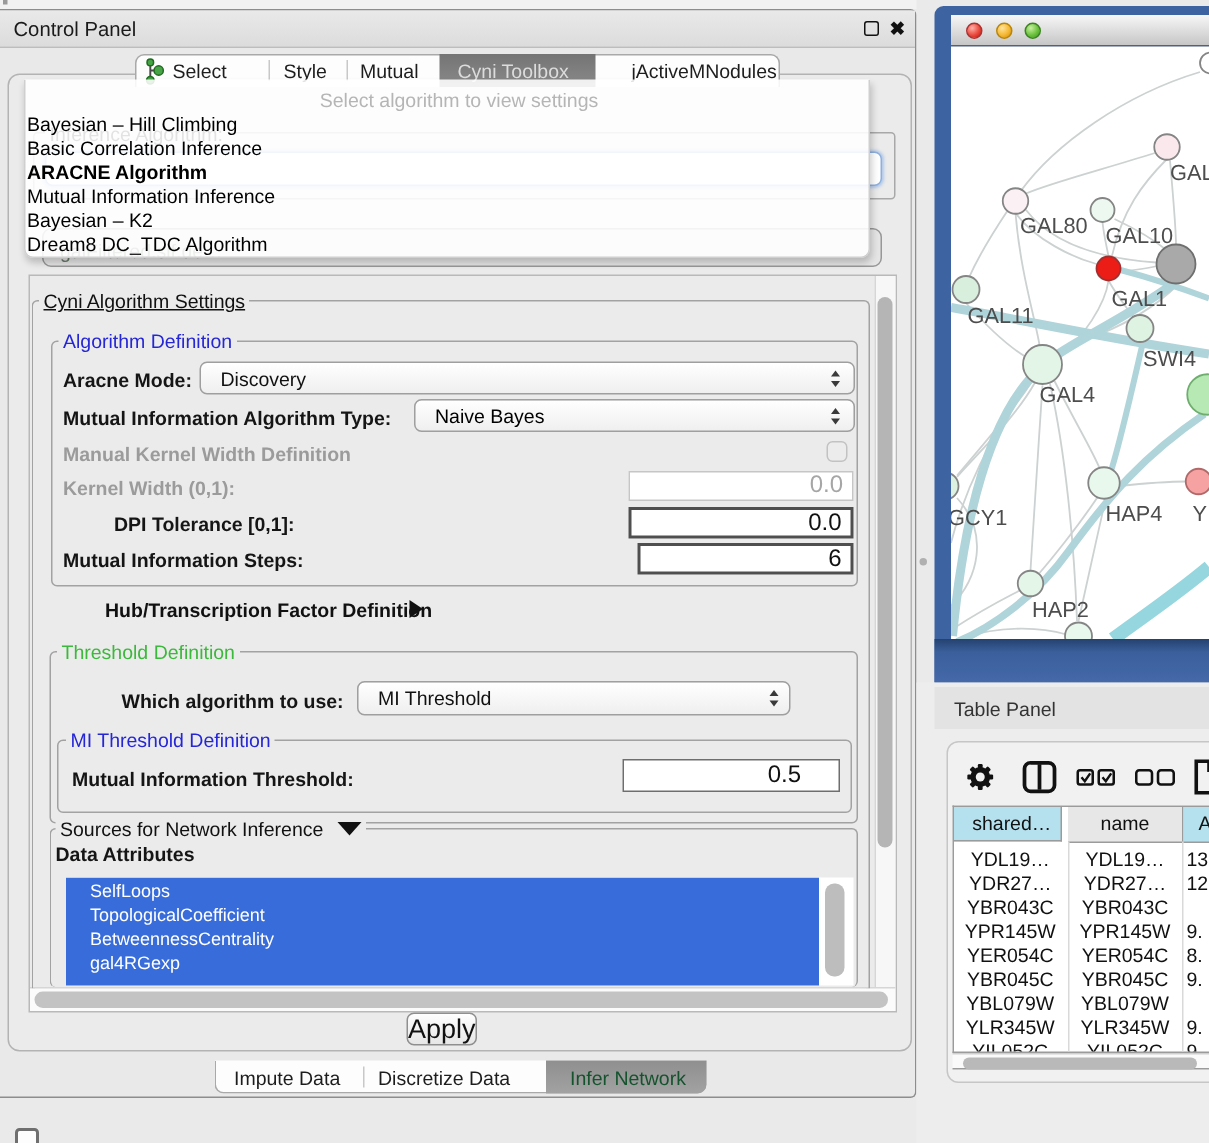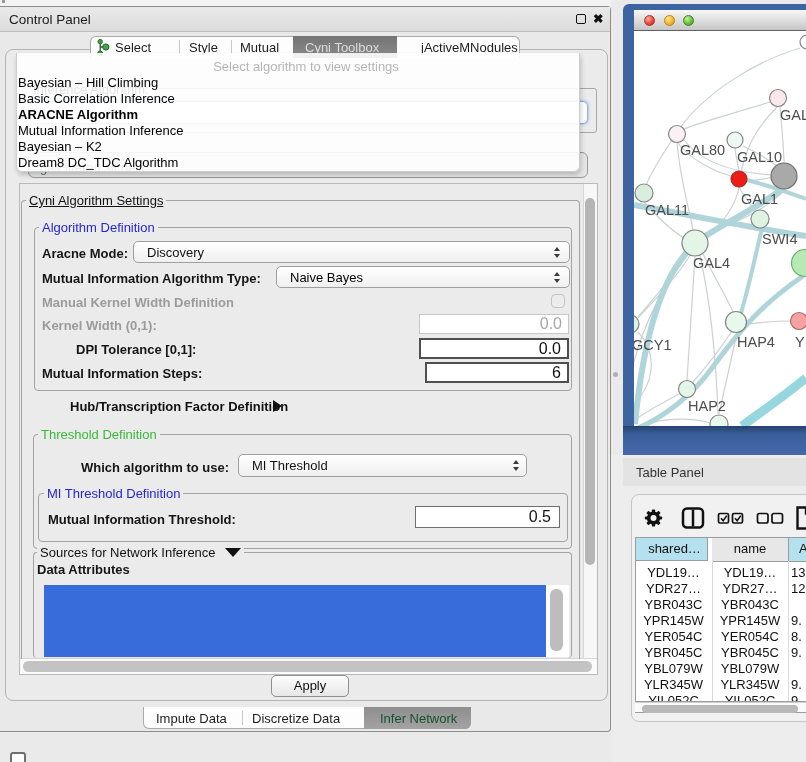--- a/index.html
+++ b/index.html
@@ -108,32 +108,33 @@
 <div class="abs combo" style="left:238px;top:454px;width:289px;height:23px;box-sizing:border-box;"></div>
 <div class="abs" style="left:252px;top:458px;font-size:13px;color:#111;">MI Threshold</div>
 <div class="stepper abs" style="left:513px;top:460px;height:11px;">
     <i class="up"></i>
     <i class="dn"></i>
   </div>
 
 <div class="abs grp" style="left:38px;top:493px;width:528px;height:47px;"></div>
 <div class="abs gt" style="left:44px;top:487px;color:#2526d6;">MI Threshold Definition</div>
 <div class="abs lbl" style="left:48px;top:512px;">Mutual Information Threshold:</div>
-<div class="abs fld" style="left:415px;top:506px;width:145px;height:22px;border:1px solid #6e6e6e;box-sizing:border-box;color:#111;line-height:20px;padding-right:8px;">0.5</div>
+<div class="abs fld" style="left:415px;top:506px;width:145px;height:22px;border:1px solid #6e6e6e;box-sizing:border-box;color:#111;line-height:20px;padding-right:25px;">0.5</div>
 
 <div class="abs grp" style="left:33px;top:552px;width:537px;height:105px;border-bottom:none;"></div>
 <div class="abs gt" style="left:37px;top:546px;color:#111;">Sources for Network Inference <span style="display:inline-block;margin-left:6px;width:0;height:0;border-left:8px solid transparent;border-right:8px solid transparent;border-top:9px solid #111;vertical-align:0px;"></span></div>
 <div class="abs lbl" style="left:37px;top:562px;">Data Attributes</div>
 
 <div class="abs" style="left:44px;top:585px;width:525px;height:72px;background:#fff;overflow:hidden;">
  <div style="position:absolute;left:0;top:0;width:502px;height:80px;background:#386cda;"></div>
+ <div style="position:absolute;left:16px;top:1px;font-size:12px;color:#fff;line-height:16px;">SelfLoops<br>TopologicalCoefficient<br>BetweennessCentrality<br>gal4RGexp</div>
  <div style="position:absolute;left:506px;top:4px;width:13px;height:62px;background:#bdbdbd;border-radius:6px;"></div>
 </div>
 
-<div class="abs" style="left:271px;top:675px;width:78px;height:22px;background:linear-gradient(#fefefe,#e6e6e6);border:1px solid #8f8f8f;border-radius:5px;box-sizing:border-box;text-align:center;font-size:13px;color:#111;line-height:20px;">Apply</div>
+<div class="abs" style="left:271px;top:675px;width:47px;height:22px;background:linear-gradient(#fefefe,#e6e6e6);border:1px solid #8f8f8f;border-radius:5px;box-sizing:border-box;text-align:center;font-size:18px;color:#111;line-height:20px;">Apply</div>
 
 <div class="abs" style="left:143px;top:707px;width:328px;height:22px;background:#fdfdfd;border:1px solid #a9a9a9;border-top:none;border-radius:0 0 6px 6px;box-sizing:border-box;"></div>
 <div class="abs" style="left:242px;top:711px;width:1px;height:14px;background:#c8c8c8;"></div>
 <div class="abs tabtxt" style="left:156px;top:711px;">Impute Data</div>
 <div class="abs tabtxt" style="left:252px;top:711px;">Discretize Data</div>
 <div class="abs" style="left:364px;top:707px;width:107px;height:22px;background:linear-gradient(#8f8f8f,#a2a2a2);border-radius:0 0 6px 0;"></div>
 <div class="abs" style="left:380px;top:711px;font-size:13px;color:#14532d;">Infer Network</div>
 
 <div class="abs" style="left:10px;top:752px;width:16px;height:16px;background:#fdfdfd;border:2px solid #6f6f6f;border-radius:3px;box-sizing:border-box;"></div>
 

